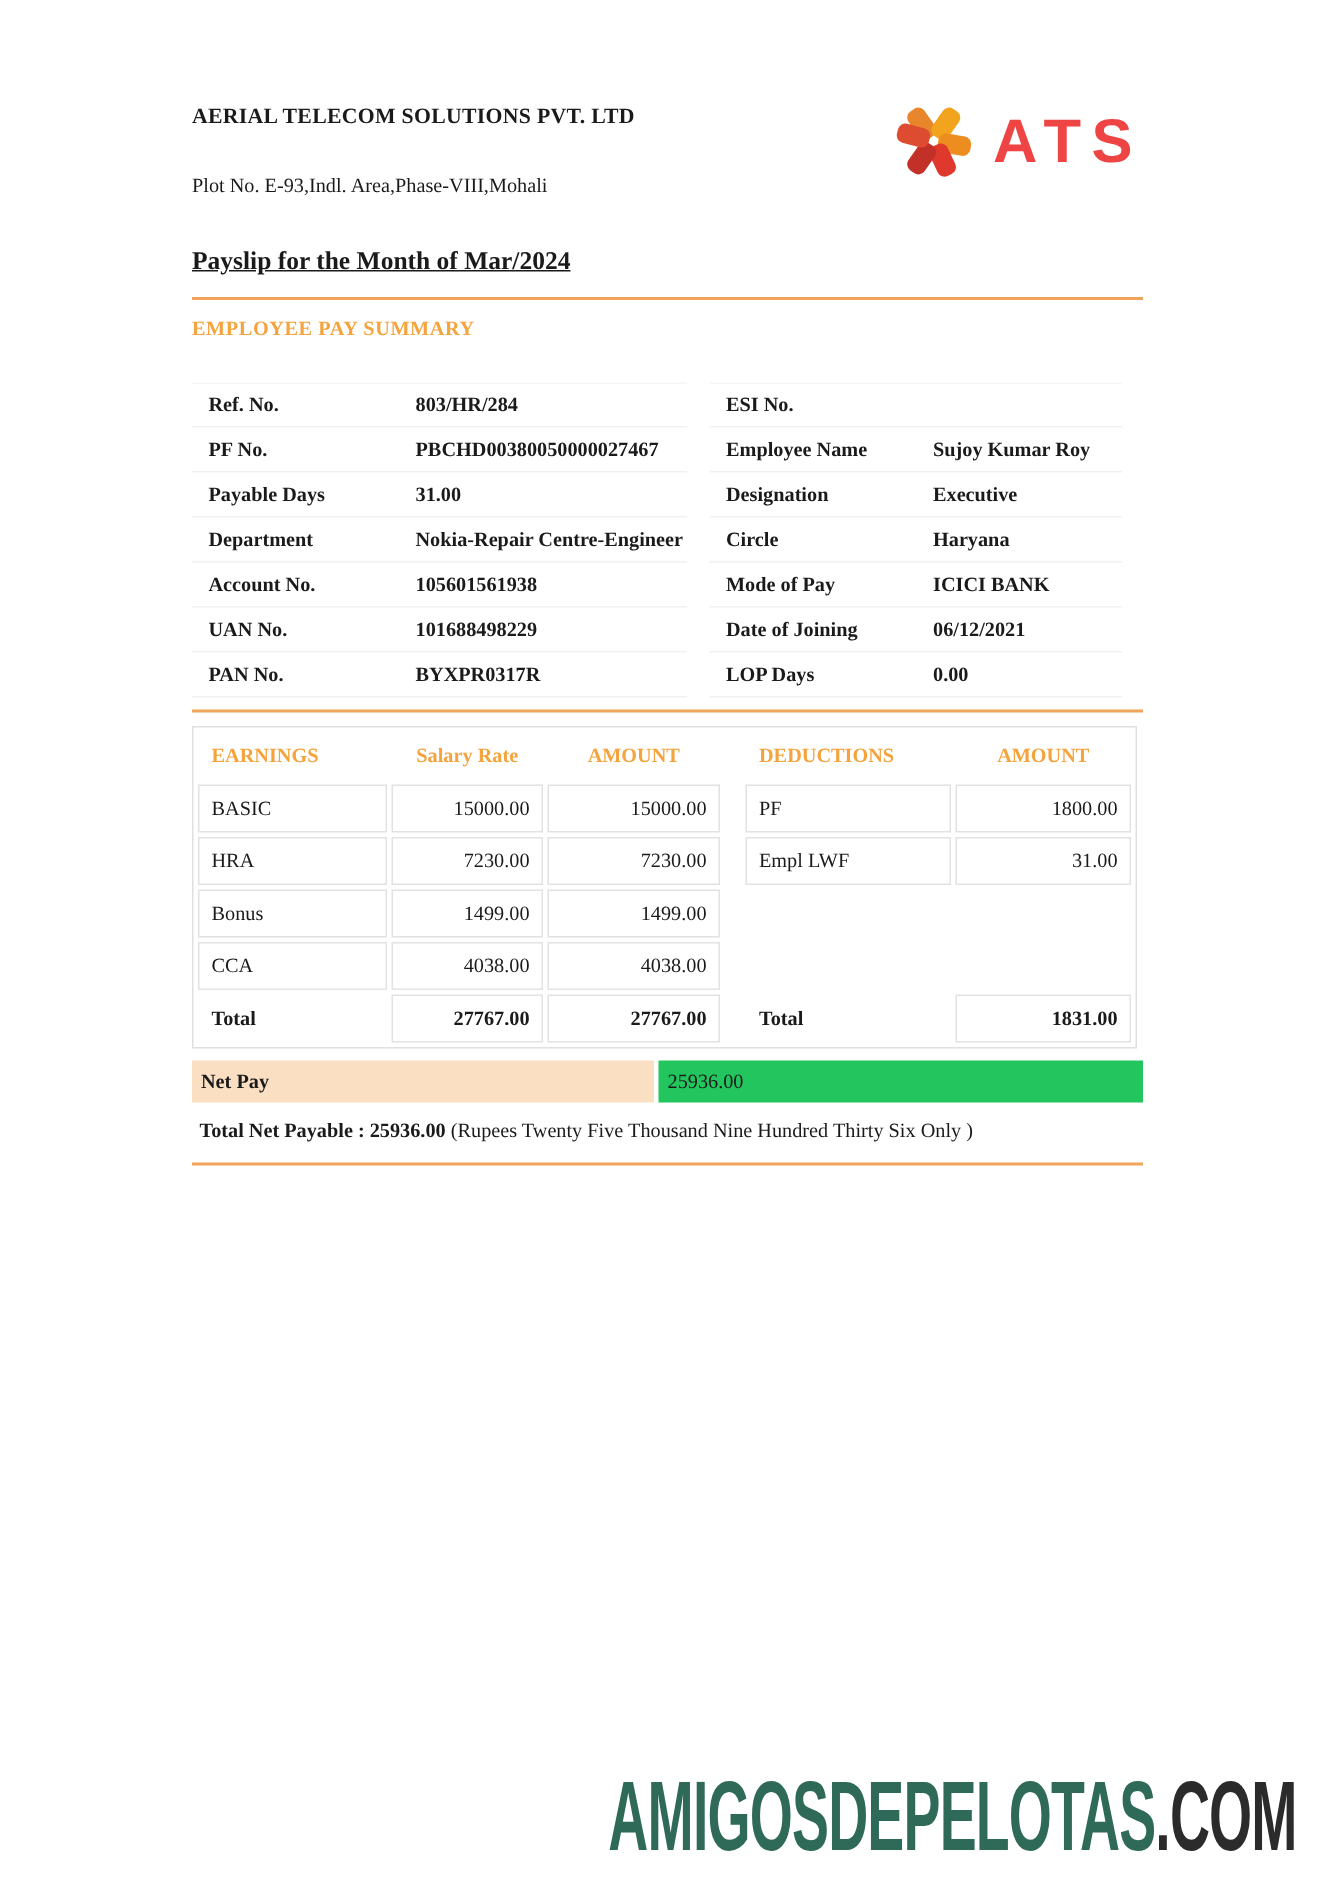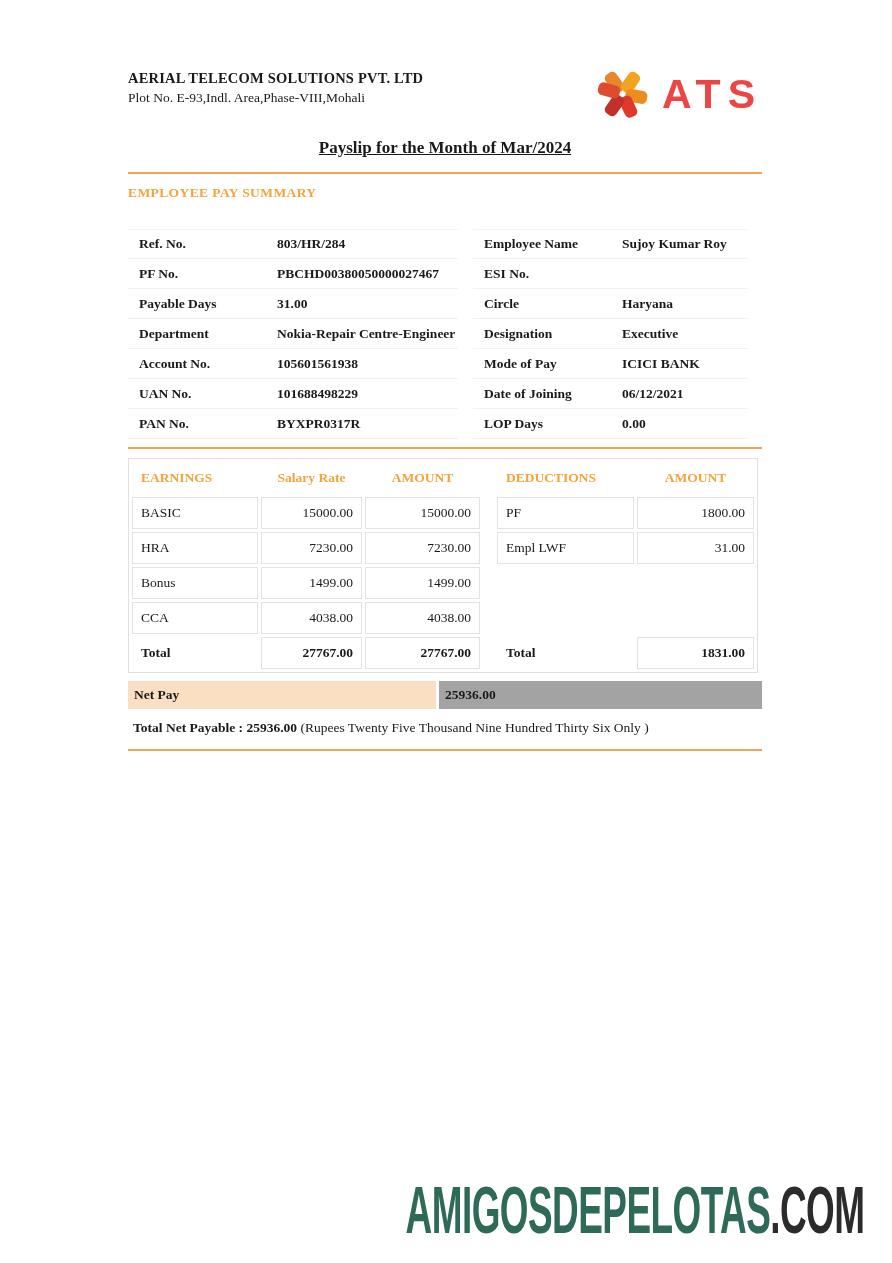--- a/index.html
+++ b/index.html
@@ -9,28 +9,28 @@
     width:892px; height:1263px;
     background:#ffffff;
     font-family:"Liberation Serif", serif;
     color:#1a1a1a;
     overflow:hidden;
   }
   .doc { position:absolute; left:128px; top:12px; width:634px; }
 
   
   .co-name { margin-top:58px; font-size:14.5px; font-weight:bold; letter-spacing:0.2px; }
-  .co-addr { margin-top:3px; font-size:13.5px; }
+  .co-addr { margin-top:29px; font-size:13.5px; }
 
   .logo { position:absolute; top:52px; right:0; display:flex; align-items:center; gap:10px; }
   .flower { position:relative; width:58px; height:60px; }
   .petal { position:absolute; left:22px; top:19px; width:13px; height:22px; border-radius:5px 5px 5px 5px; }
   .logo-text { font-family:"Liberation Sans", sans-serif; font-weight:bold; font-size:41px; letter-spacing:7px; color:#ef4444; }
 
-  .title { margin-top:32px; text-align:center; font-size:17px; font-weight:bold; text-decoration:underline; }
+  .title { margin-top:32px; text-align:left; font-size:17px; font-weight:bold; text-decoration:underline; }
 
   .hr-orange { margin-top:14px; border-top:2px solid #f0a459; }
 
   .section-head { margin-top:11px; font-size:13.5px; font-weight:bold; color:#f5a33c; letter-spacing:0.4px; }
 
   
   .summary { margin-top:28px; display:grid; grid-template-columns:330px 275px; column-gap:15px; }
   .sum-row { display:flex; align-items:center; padding:6px 0 6px 11px; border-bottom:1px solid #f1f1f1; min-height:30px; }
   .sum-col .sum-row:first-child { border-top:1px solid #f5f5f5; }
   .sum-label { width:138px; font-weight:bold; font-size:13.5px; flex-shrink:0; }
@@ -44,21 +44,21 @@
   table.pay td { font-size:13.5px; padding:7px 8px; background:#fff; }
   td.cell { border:1px solid #e2e2e2; }
   td.num { text-align:right; }
   td.blank { border:none; }
   tr.total td { font-weight:bold; }
   tr.total td.lab { border:none; padding-left:9px; }
 
   
   .netpay { margin-top:8px; display:flex; gap:3px; }
   .netpay .np-l { width:308px; background:#fbdfc2; padding:6px 0 6px 6px; font-weight:bold; font-size:13.5px; }
-  .netpay .np-r { flex:1; background:#a3a3a3; padding:6px 0 6px 6px; font-weight:bold; font-size:13.5px; }
+  .netpay .np-r { flex:1; background:#22c55e; padding:6px 0 6px 6px; font-weight:normal; font-size:13.5px; }
 
   .tnp { margin-top:11px; font-size:13.5px; padding-left:5px; }
   .tnp .b { font-weight:bold; }
 
   .hr-bottom { margin-top:13px; border-top:2px solid #f0a459; }
 
   
   .watermark {
     position:absolute; top:1172px; right:28px;
     font-family:"Liberation Sans", sans-serif;
@@ -121,34 +121,34 @@
           <span class="sum-label">UAN No.</span>
           <span class="sum-value">101688498229</span>
         </div>
         <div class="sum-row">
           <span class="sum-label">PAN No.</span>
           <span class="sum-value">BYXPR0317R</span>
         </div>
       </div>
       <div class="sum-col">
         <div class="sum-row">
+          <span class="sum-label">ESI No.</span>
+          <span class="sum-value"></span>
+        </div>
+        <div class="sum-row">
           <span class="sum-label">Employee Name</span>
           <span class="sum-value">Sujoy Kumar Roy</span>
         </div>
         <div class="sum-row">
-          <span class="sum-label">ESI No.</span>
-          <span class="sum-value"></span>
+          <span class="sum-label">Designation</span>
+          <span class="sum-value">Executive</span>
         </div>
         <div class="sum-row">
           <span class="sum-label">Circle</span>
           <span class="sum-value">Haryana</span>
-        </div>
-        <div class="sum-row">
-          <span class="sum-label">Designation</span>
-          <span class="sum-value">Executive</span>
         </div>
         <div class="sum-row">
           <span class="sum-label">Mode of Pay</span>
           <span class="sum-value">ICICI BANK</span>
         </div>
         <div class="sum-row">
           <span class="sum-label">Date of Joining</span>
           <span class="sum-value">06/12/2021</span>
         </div>
         <div class="sum-row">

